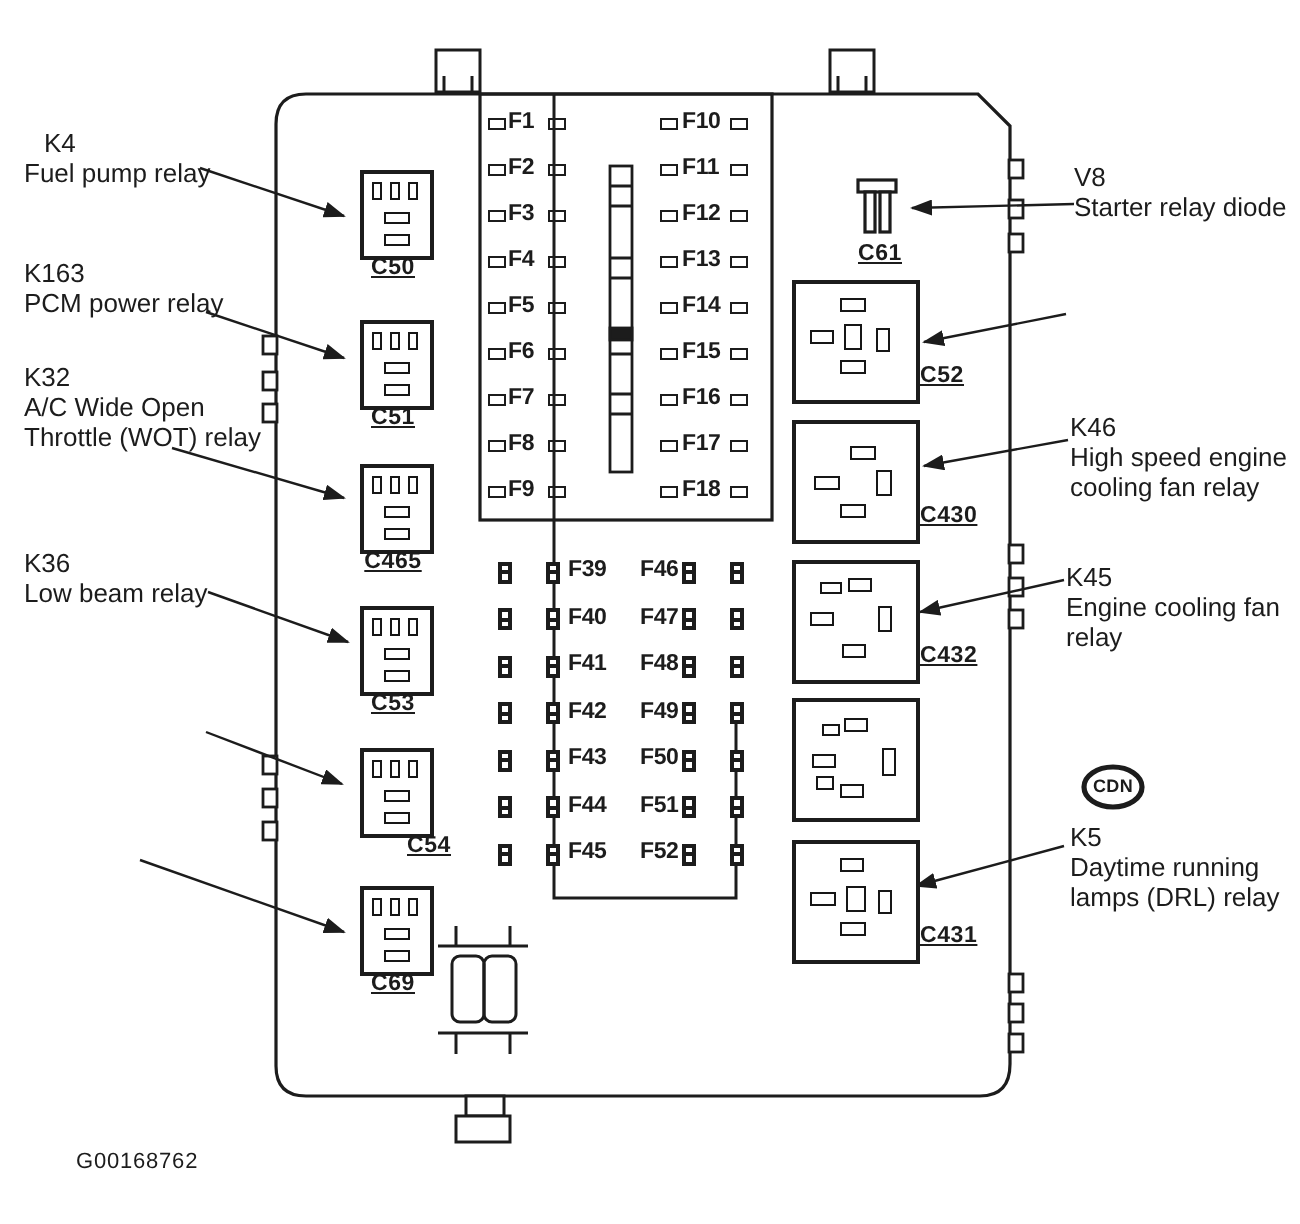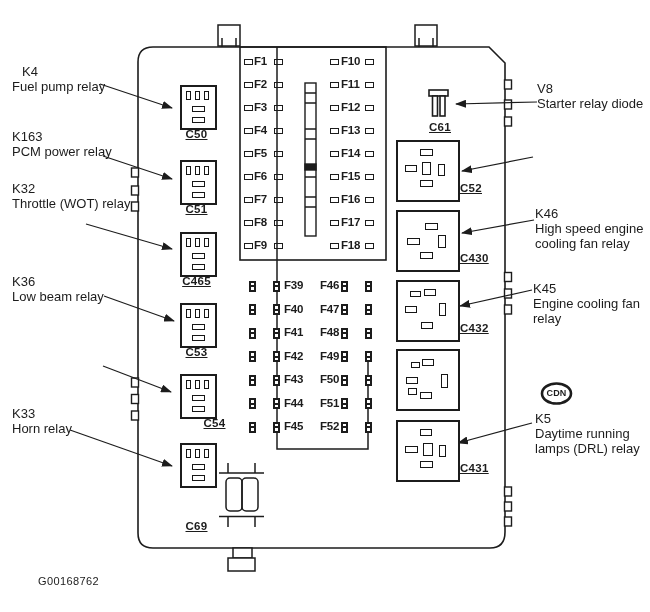--- a/index.html
+++ b/index.html
@@ -119,29 +119,26 @@
 <div class="callout" style="left: 12px; top: 64px;">
       <span class="code" style="margin-left: 10px;">K4</span>
       <span class="code">Fuel pump relay</span>
     </div>
     <div class="callout" style="left: 12px; top: 129px;">
       <span class="code">K163</span>
       <span class="code">PCM power relay</span>
     </div>
     <div class="callout" style="left: 12px; top: 181px;">
       <span class="code">K32</span>
+      <span class="code">A/C Wide Open</span>
       <span class="code">Throttle (WOT) relay</span>
     </div>
     <div class="callout" style="left: 12px; top: 274px;">
       <span class="code">K36</span>
       <span class="code">Low beam relay</span>
-    </div>
-    <div class="callout" style="left: 12px; top: 406px;">
-      <span class="code">K33</span>
-      <span class="code">Horn relay</span>
     </div>
     <div class="callout" style="left: 537px; top: 81px;">
       <span class="code">V8</span>
       <span class="code">Starter relay diode</span>
     </div>
     <div class="callout" style="left: 535px; top: 206px;">
       <span class="code">K46</span>
       <span class="code">High speed engine</span>
       <span class="code">cooling fan relay</span>
     </div>
@@ -195,21 +192,21 @@
       <div class="pin" style="left: 9.5px; top: 29.5px; width: 13px; height: 6.5px;"></div>
     </div>
     <div class="clabel centered" style="left: 196.5px; top: 417px; padding-left: 36px;">C54</div>
     <div class="lbox" style="top: 443px;">
       <div class="pin" style="left: 4px; top: 4px; width: 5px; height: 9px;"></div>
       <div class="pin" style="left: 13px; top: 4px; width: 5px; height: 9px;"></div>
       <div class="pin" style="left: 22px; top: 4px; width: 5px; height: 9px;"></div>
       <div class="pin" style="left: 9.5px; top: 18.5px; width: 13px; height: 6.5px;"></div>
       <div class="pin" style="left: 9.5px; top: 29.5px; width: 13px; height: 6.5px;"></div>
     </div>
-    <div class="clabel centered" style="left: 196.5px; top: 486px; margin-top: 34px;">C69</div>
+    <div class="clabel centered" style="left: 196.5px; top: 486px;">C69</div>
     <div class="rbox" style="top: 140px;">
       <div class="pin" style="left: 22px; top: 7px; width: 13px; height: 7px;"></div>
       <div class="pin" style="left: 7px; top: 23px; width: 12px; height: 7px;"></div>
       <div class="pin" style="left: 24px; top: 20px; width: 9px; height: 13px;"></div>
       <div class="pin" style="left: 40px; top: 22px; width: 7px; height: 12px;"></div>
       <div class="pin" style="left: 22px; top: 38px; width: 13px; height: 7px;"></div>
     </div>
     <div class="clabel" style="left: 460px; top: 182px;">C52</div>
     <div class="rbox" style="top: 210px;">
       <div class="pin" style="left: 27px; top: 11px; width: 13px; height: 7px;"></div>

